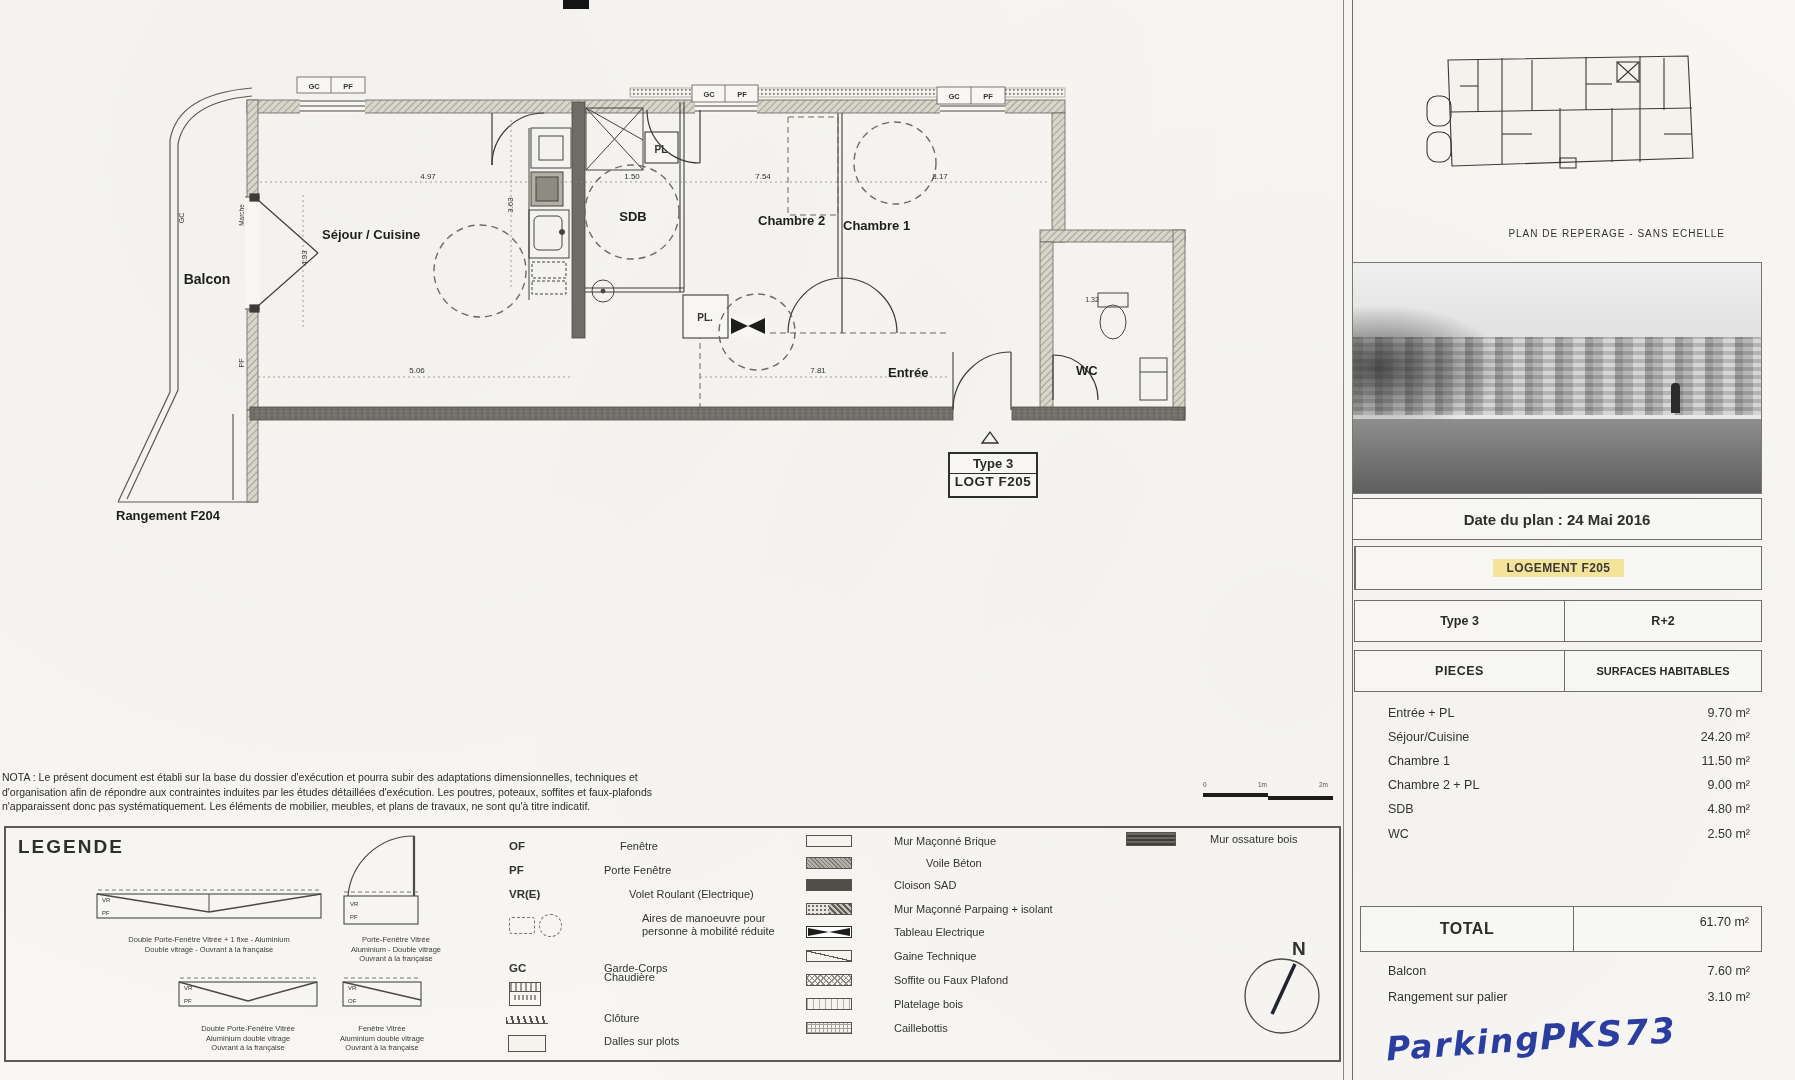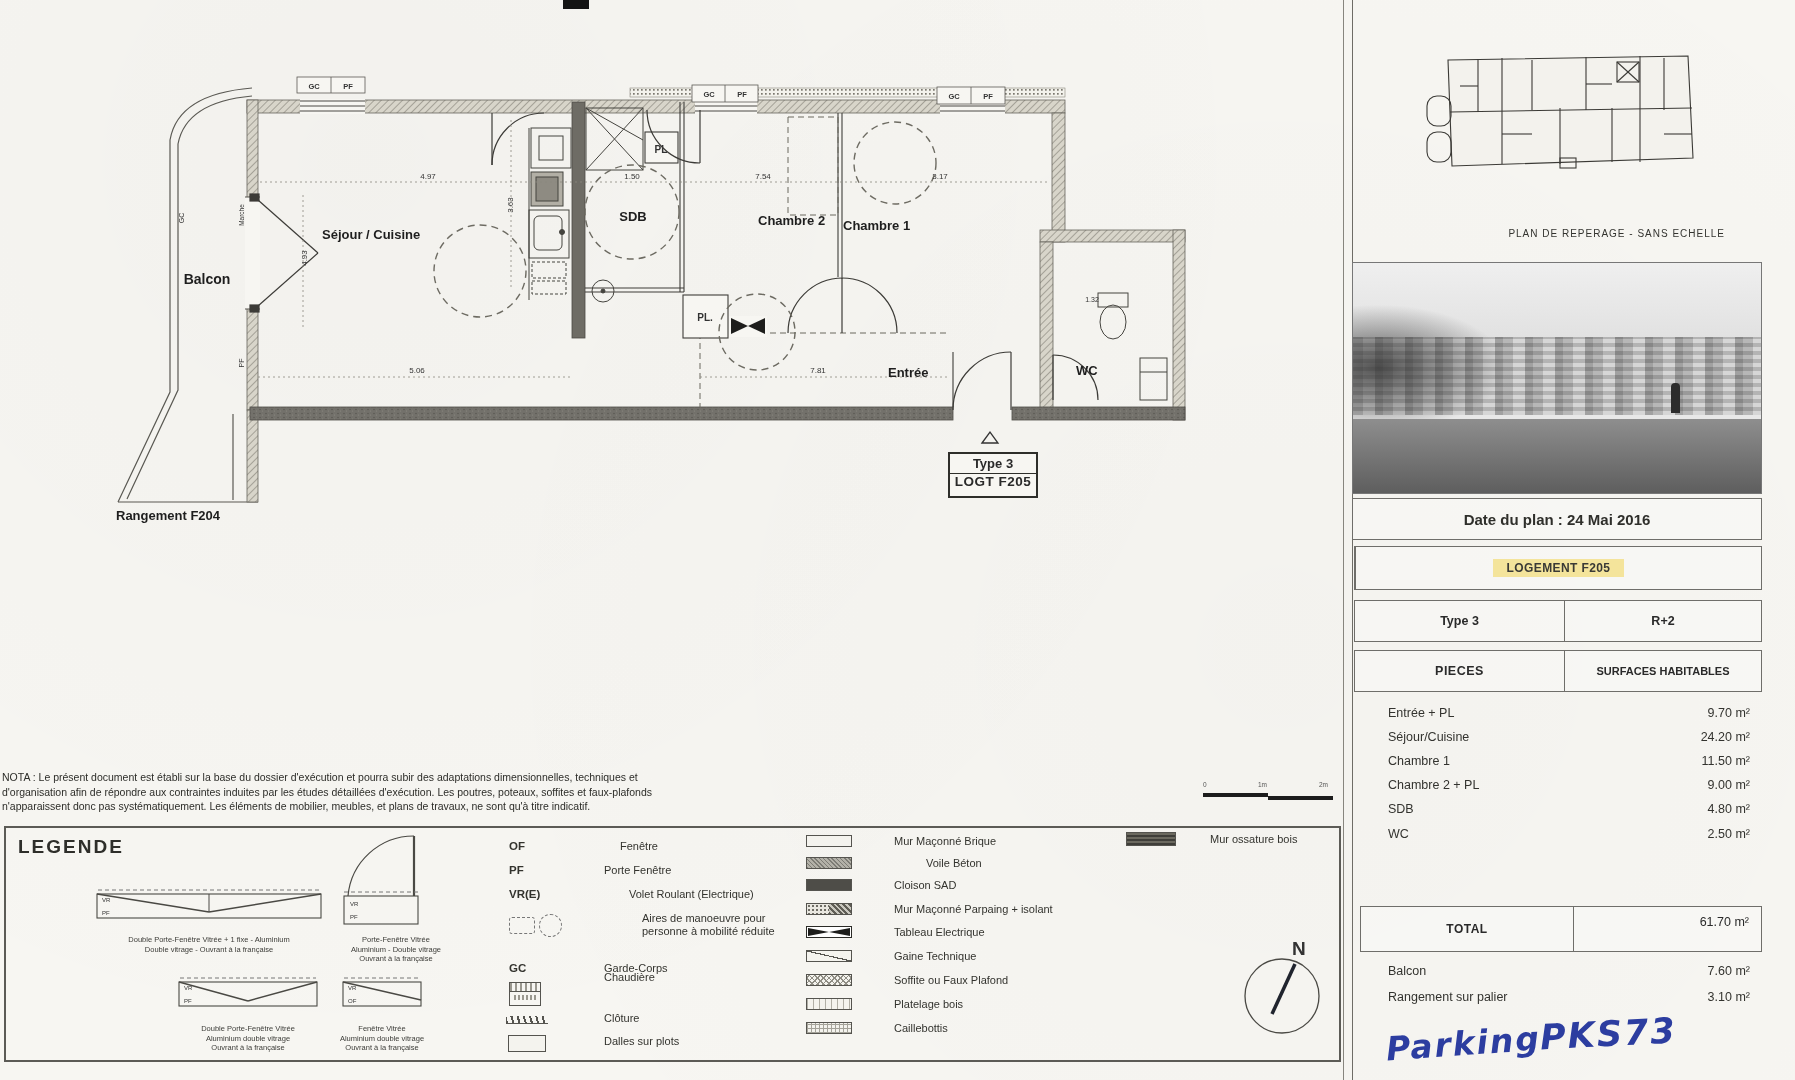--- a/index.html
+++ b/index.html
@@ -339,21 +339,21 @@
       <span>SDB</span>
       <span>4.80 m²</span>
     </div>
   <div class="srow" style="top:827px;">
       <span>WC</span>
       <span>2.50 m²</span>
     </div>
 
   <div class="pbox" style="left:1360px;top:906px;width:400px;height:44px;">
     <div class="cellrow">
-      <div class="cell" style="width:212px;font-size:12px;font-weight:bold;letter-spacing:.5px;text-align:center;">
+      <div class="cell" style="width:212px;font-size:16px;font-weight:bold;letter-spacing:.5px;text-align:center;">
           <span>TOTAL</span>
         </div>
       <div class="divline" style="flex:1;text-align:right;padding:8px 12px 0 0;font-size:12.5px;"><span>61.70 m²</span></div>
     </div>
   </div>
 
   <div class="srow" style="top:964px;">
       <span>Balcon</span>
       <span>7.60 m²</span>
     </div>

